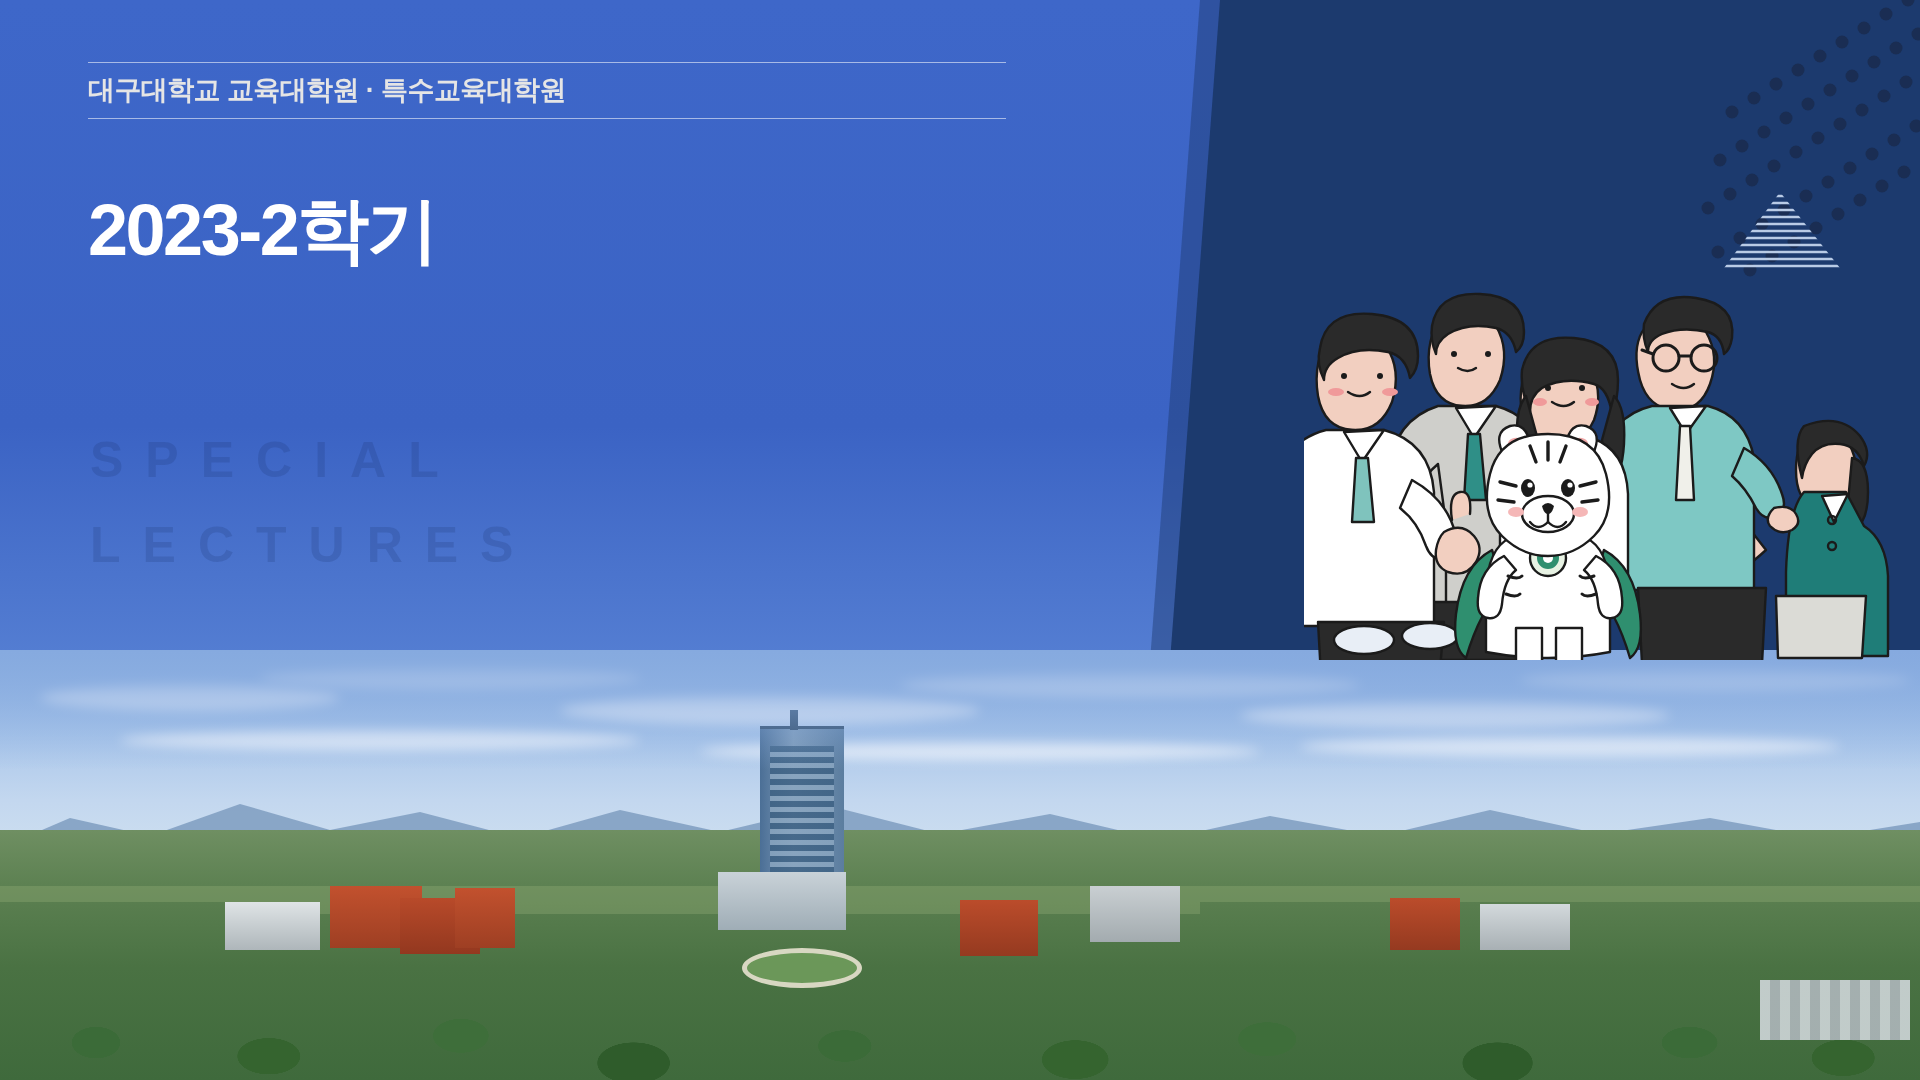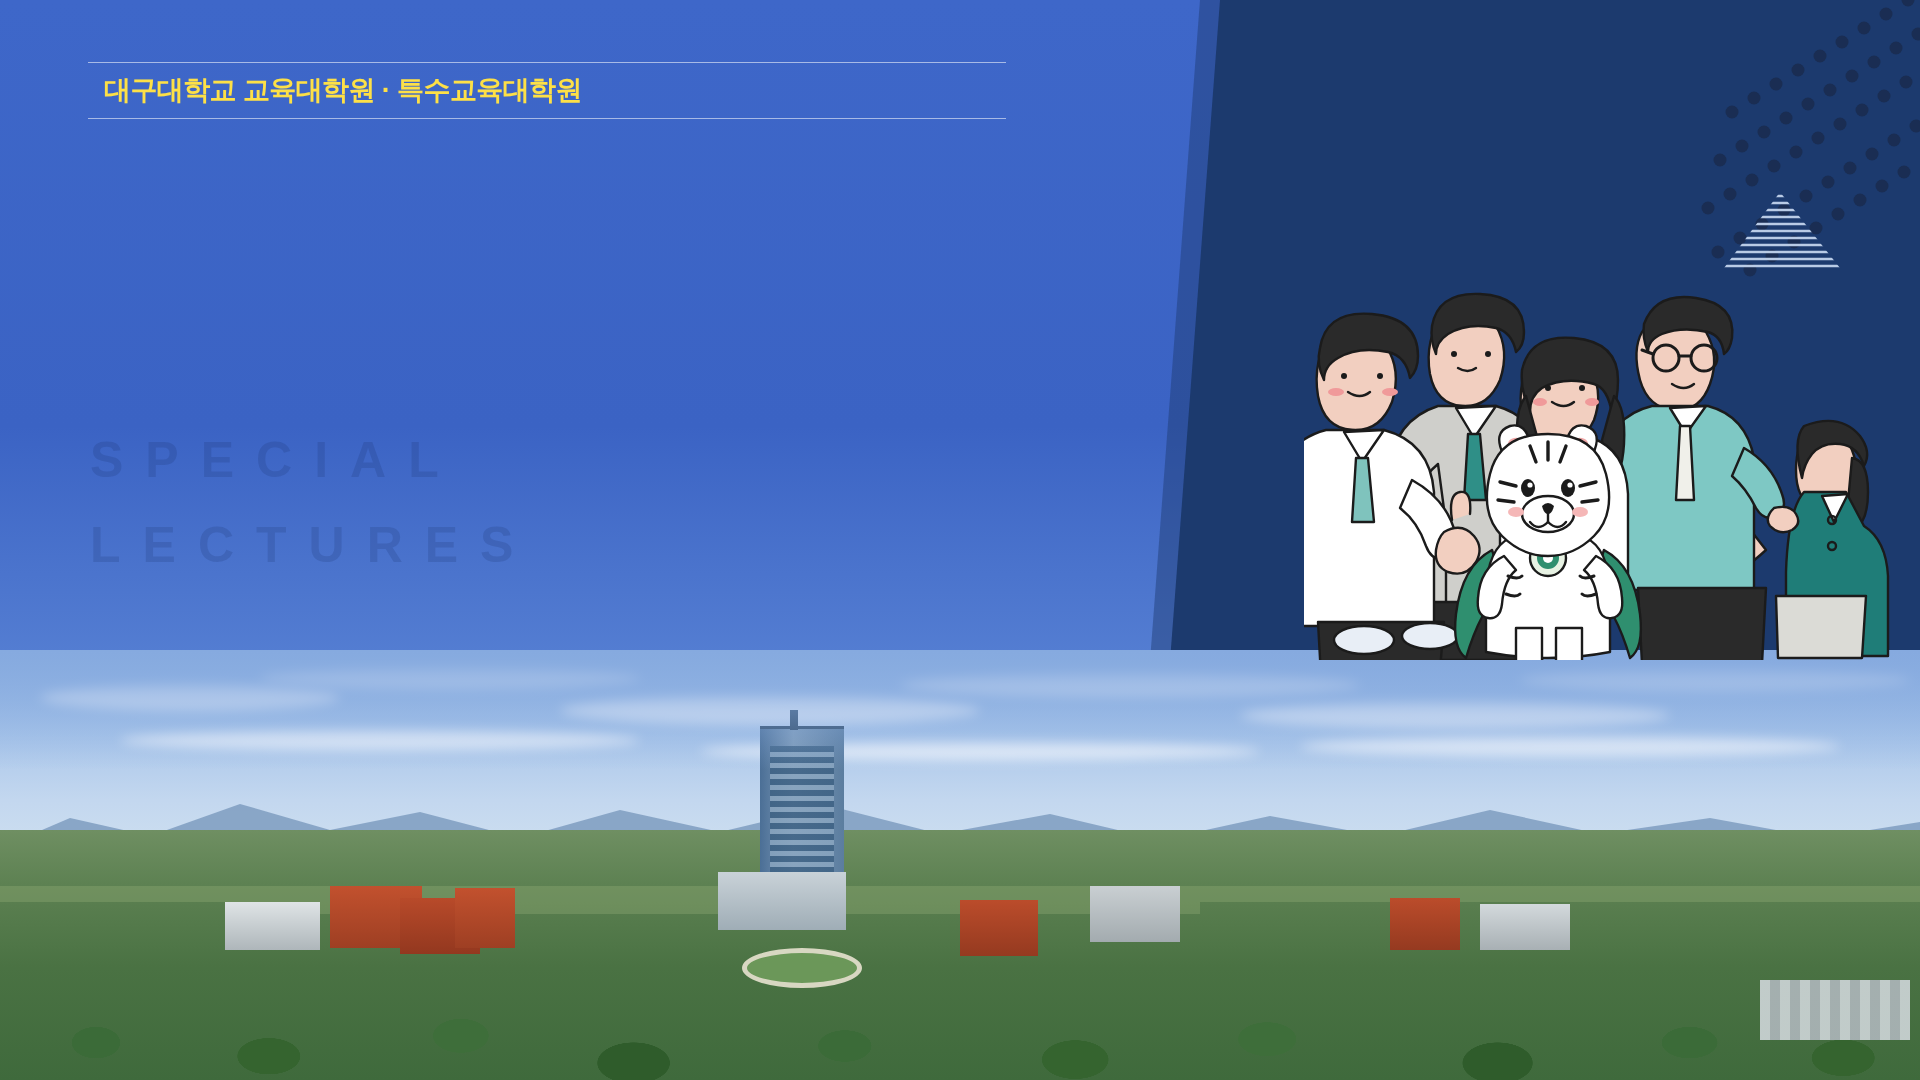--- a/index.html
+++ b/index.html
@@ -78,22 +78,22 @@
     position:absolute; left:0; top:0; width:1920px; height:120px;
     background:linear-gradient(180deg,#86aadf 0%,rgba(134,170,223,.55) 45%,rgba(134,170,223,0) 100%);
   }
 
   
   .content { position:absolute; left:88px; top:0; width:980px; }
 
   .eyebrow-wrap { position:absolute; left:0; top:62px; width:918px; }
   .rule { width:100%; height:1px; background:rgba(255,255,255,.55); }
   .eyebrow {
-    font-size:27px; font-weight:bold; color:#fde047; letter-spacing:-0.6px;
-    padding:13px 0 12px 0; line-height:1.1;margin-left:16px;
+    font-size:27px; font-weight:bold; color:#e5e5e5; letter-spacing:-0.6px;
+    padding:13px 0 12px 0; line-height:1.1;
   }
 
   .title { position:absolute; left:0; top:186px; }
   .title-line {
     font-size:72px; font-weight:bold; color:#ffffff;
     letter-spacing:-2.5px; line-height:1.24; white-space:nowrap;
   }
 
   .watermark { position:absolute; left:2px; top:418px; }
   .wm-line {
@@ -383,20 +383,21 @@
 
   <div class="content">
 
     <div class="eyebrow-wrap">
       <div class="rule"></div>
       <div class="eyebrow">대구대학교 교육대학원 · 특수교육대학원</div>
       <div class="rule"></div>
     </div>
 
     <div class="title">
+      <div class="title-line">2023-2학기</div>
     </div>
 
     <div class="watermark">
       <div class="wm-line">SPECIAL</div>
       <div class="wm-line">LECTURES</div>
     </div>
 
   </div>
 
 </div>

